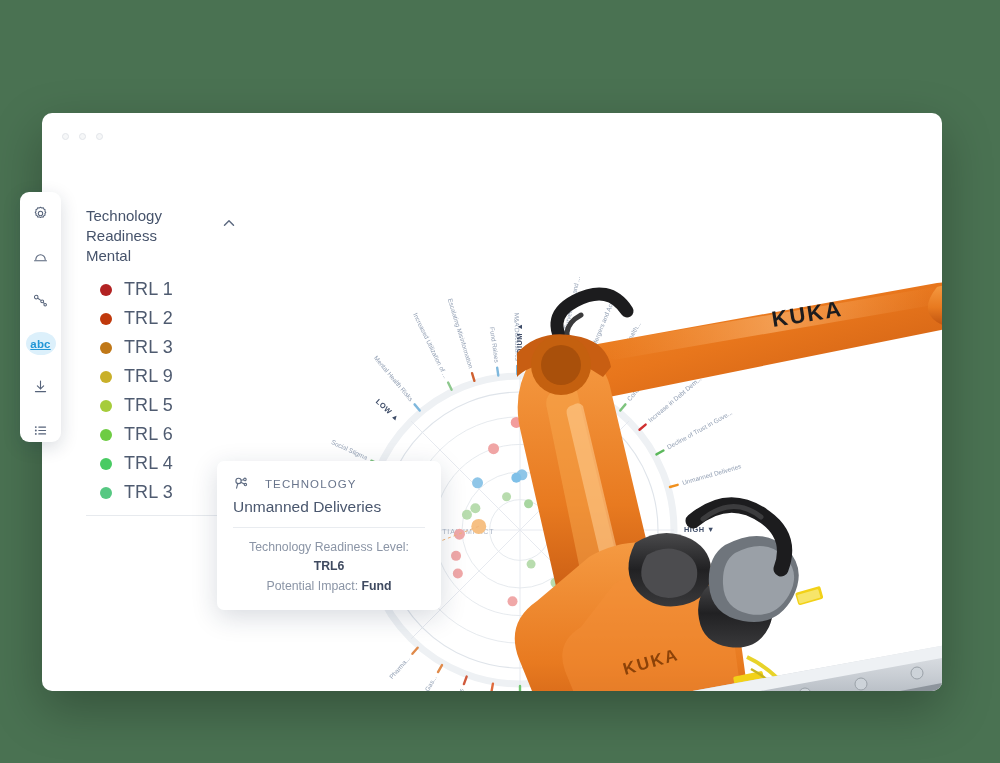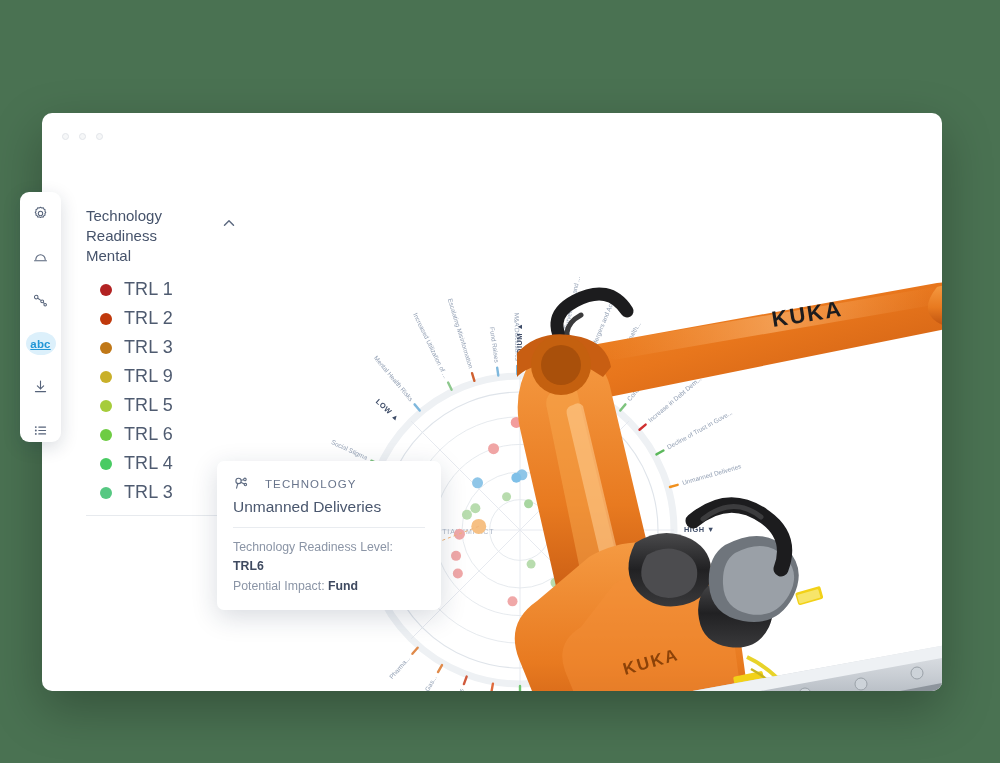--- a/index.html
+++ b/index.html
@@ -95,21 +95,21 @@
   }
   .tt-kicker { display: flex; align-items: center; gap: 15px; }
   .tt-kicker-text {
     font-size: 11.5px; letter-spacing: 1.1px; color: #6a7governor;
     color: #69758c; font-weight: 400;
   }
   .tt-name {
     margin-top: 6px; font-size: 15.5px; color: #4a576e; font-weight: 400;
   }
   .tt-rule { margin: 11px 0 10px; height: 1px; background: #e9ecf0; }
-  .tt-row { font-size: 12.3px; color: #8b95a6; line-height: 1.58; }
+  .tt-row { font-size: 12.3px; color: #8b95a6; line-height: 1.58; text-align: center; }
   .tt-row b { color: #3f4a60; font-weight: 700; }
 
   
   .spoke-label {
     font-size: 6.4px; fill: #93a0b4;
     font-family: "Liberation Sans", sans-serif;
   }
   .tier-label {
     font-size: 7.4px; font-weight: 700; fill: #3f4d68;
     letter-spacing: .5px;

